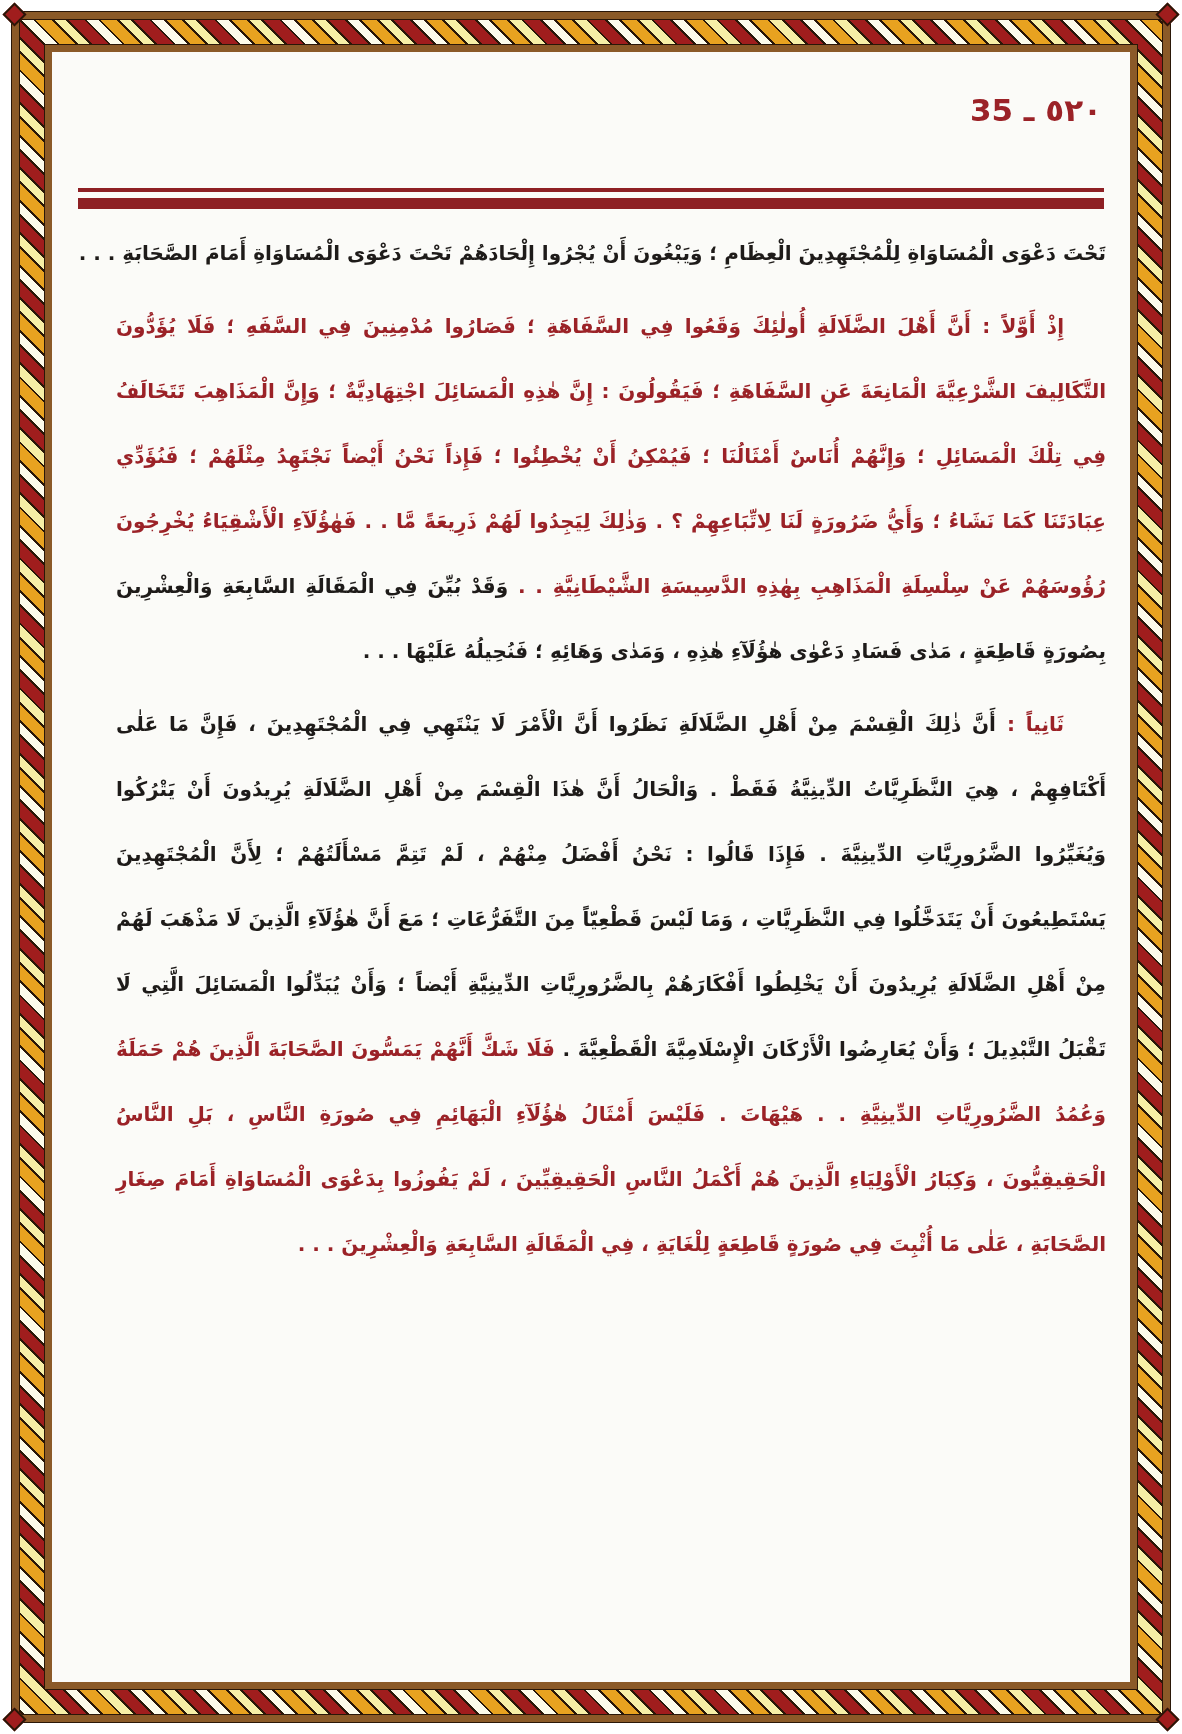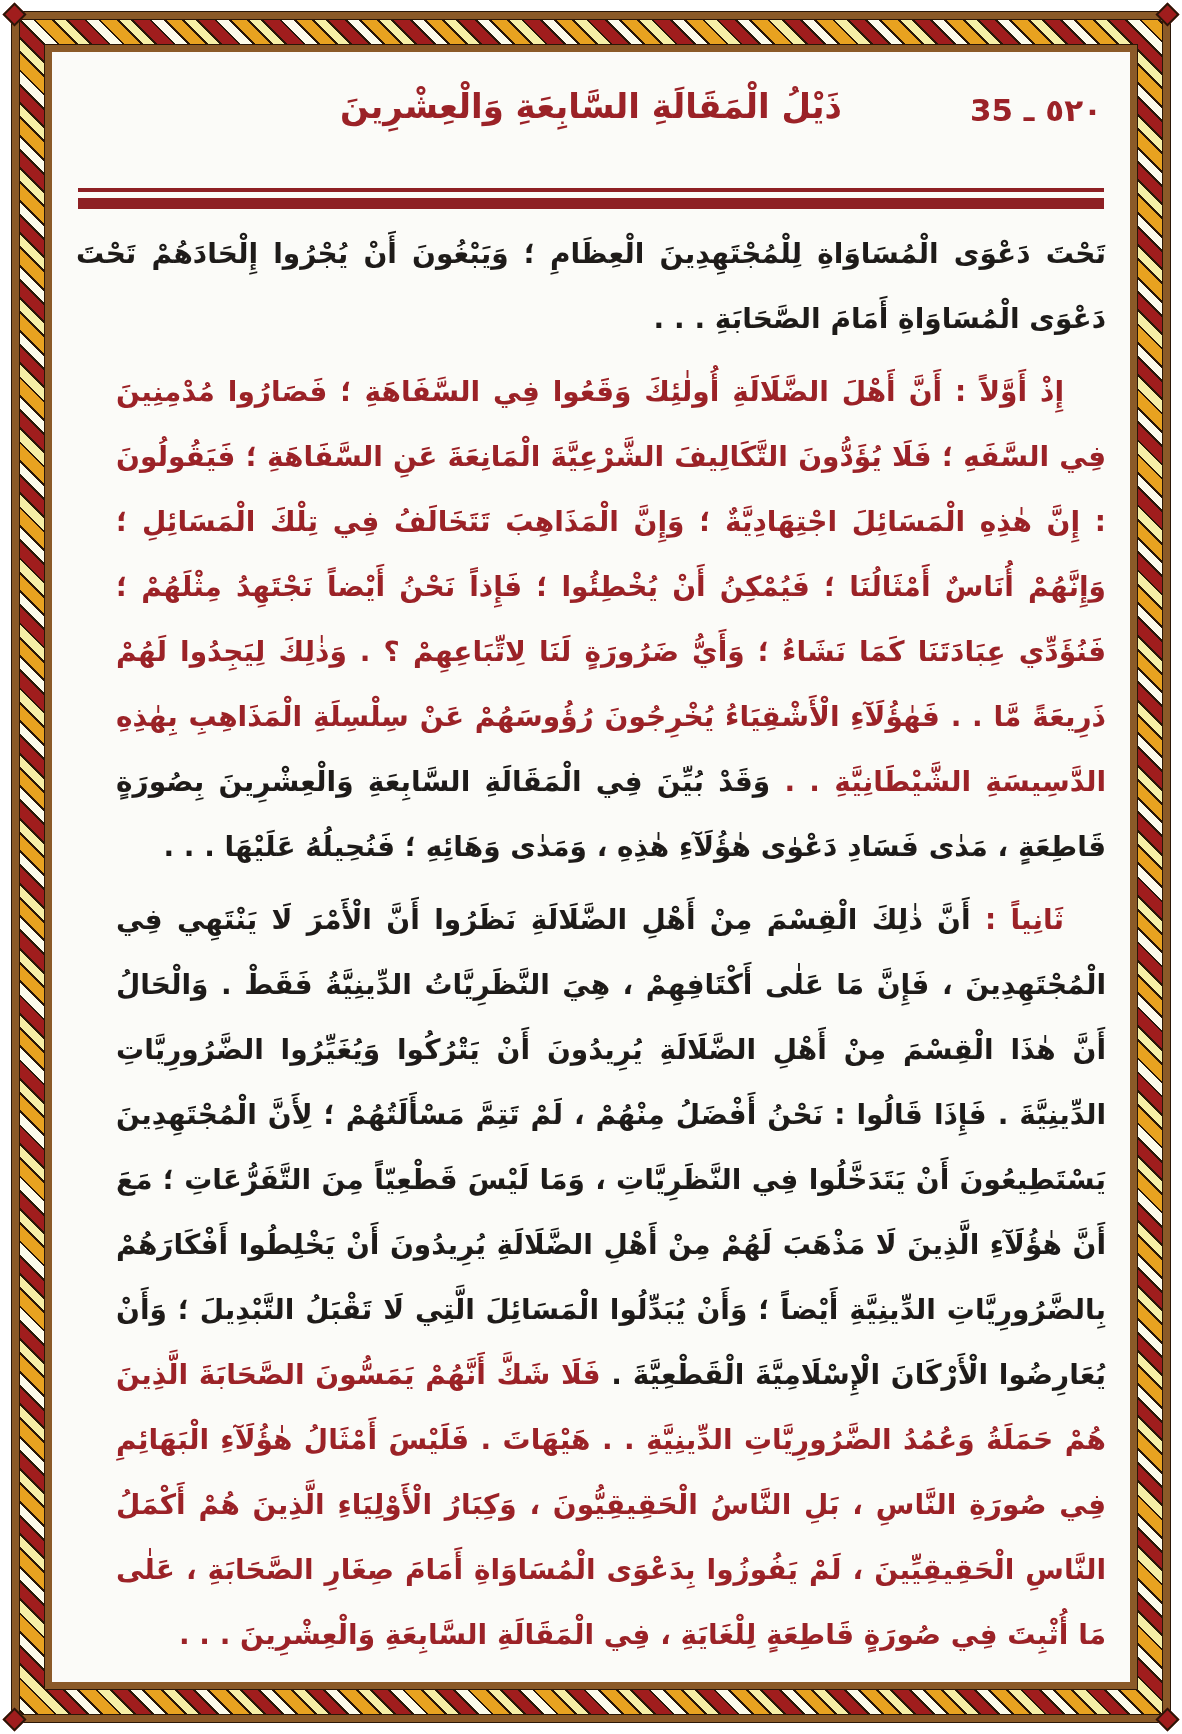--- a/index.html
+++ b/index.html
@@ -37,21 +37,21 @@
     direction:rtl;box-sizing:border-box;}
   .header{position:relative;height:122px;}
   .page-number{position:absolute;right:4px;top:26px;color:var(--ink-red);
     font-size:31px;font-weight:bold;letter-spacing:2px;direction:rtl;}
   .doc-title{position:absolute;left:50%;transform:translateX(-50%);top:20px;
     color:var(--ink-red);font-size:34px;font-weight:bold;white-space:nowrap;}
   .header-rule{height:6px;border-top:4px solid var(--rule-red);
     border-bottom:11px solid var(--rule-red);margin:0 2px;}
 
   .body-text{margin-top:12px;}
-  p.para{margin:0 0 8px 0;font-size:28px;font-weight:bold;line-height:65px;
+  p.para{margin:0 0 8px 0;font-size:20px;font-weight:bold;line-height:65px;
     color:var(--ink-black);text-align:justify;direction:rtl;}
   p.para.indent{text-indent:42px;margin-left:40px;}
   .run-red{color:var(--ink-red);}
   .run-black{color:var(--ink-black);}
 </style>
 </head>
 <body>
 
 <div class="page">
 
@@ -61,21 +61,20 @@
   <div class="corner tl"></div>
   <div class="corner tr"></div>
   <div class="corner bl"></div>
   <div class="corner br"></div>
   <div class="paper"></div>
 
   <div class="content">
 
     <div class="header">
       <div class="page-number">٥٢٠ ـ 35</div>
-      <div class="doc-title">ذَيْلُ الْمَقَالَةِ السَّابِعَةِ وَالْعِشْرِينَ</div>
     </div>
 
     <div class="header-rule"></div>
 
     <div class="body-text">
 
       <p class="para"><span class="run-black">تَحْتَ دَعْوَى الْمُسَاوَاةِ لِلْمُجْتَهِدِينَ الْعِظَامِ ؛ وَيَبْغُونَ أَنْ يُجْرُوا إِلْحَادَهُمْ تَحْتَ دَعْوَى الْمُسَاوَاةِ أَمَامَ الصَّحَابَةِ . . .</span></p>
 
       <p class="para indent"><span class="run-red">إِذْ أَوَّلاً : أَنَّ أَهْلَ الضَّلَالَةِ أُولٰئِكَ وَقَعُوا فِي السَّفَاهَةِ ؛ فَصَارُوا مُدْمِنِينَ فِي السَّفَهِ ؛ فَلَا يُؤَدُّونَ التَّكَالِيفَ الشَّرْعِيَّةَ الْمَانِعَةَ عَنِ السَّفَاهَةِ ؛ فَيَقُولُونَ : إِنَّ هٰذِهِ الْمَسَائِلَ اجْتِهَادِيَّةٌ ؛ وَإِنَّ الْمَذَاهِبَ تَتَخَالَفُ فِي تِلْكَ الْمَسَائِلِ ؛ وَإِنَّهُمْ أُنَاسٌ أَمْثَالُنَا ؛ فَيُمْكِنُ أَنْ يُخْطِئُوا ؛ فَإِذاً نَحْنُ أَيْضاً نَجْتَهِدُ مِثْلَهُمْ ؛ فَنُؤَدِّي عِبَادَتَنَا كَمَا نَشَاءُ ؛ وَأَيُّ ضَرُورَةٍ لَنَا لِاتِّبَاعِهِمْ ؟ . وَذٰلِكَ لِيَجِدُوا لَهُمْ ذَرِيعَةً مَّا . . فَهٰؤُلَآءِ الْأَشْقِيَاءُ يُخْرِجُونَ رُؤُوسَهُمْ عَنْ سِلْسِلَةِ الْمَذَاهِبِ بِهٰذِهِ الدَّسِيسَةِ الشَّيْطَانِيَّةِ . . </span><span class="run-black">وَقَدْ بُيِّنَ فِي الْمَقَالَةِ السَّابِعَةِ وَالْعِشْرِينَ بِصُورَةٍ قَاطِعَةٍ ، مَدٰى فَسَادِ دَعْوٰى هٰؤُلَآءِ هٰذِهِ ، وَمَدٰى وَهَائِهِ ؛ فَنُحِيلُهُ عَلَيْهَا . . .</span></p>
 

